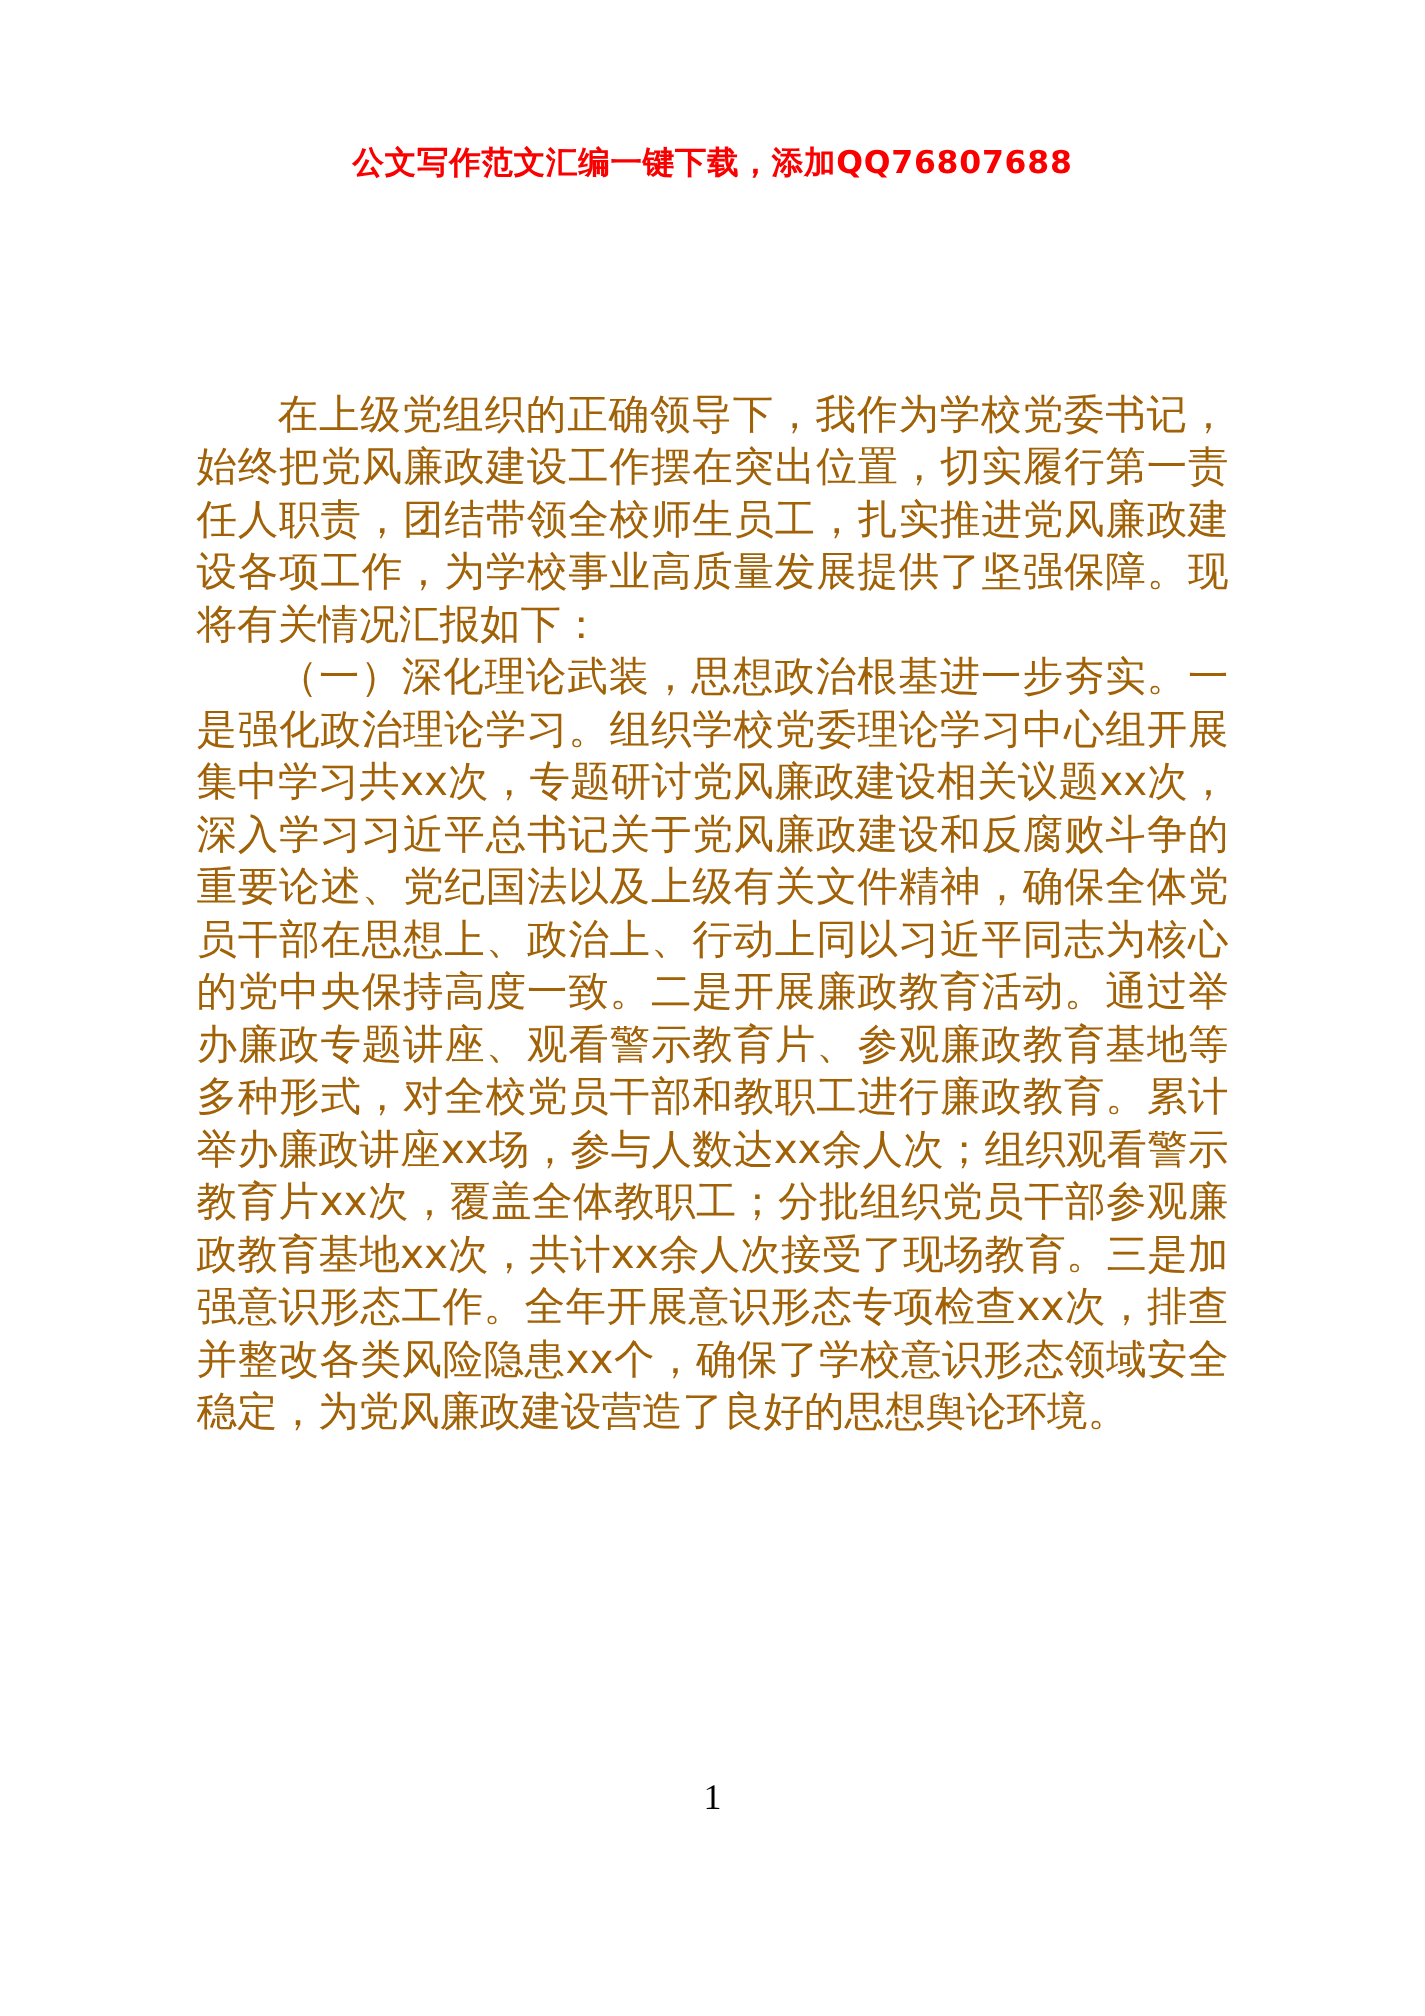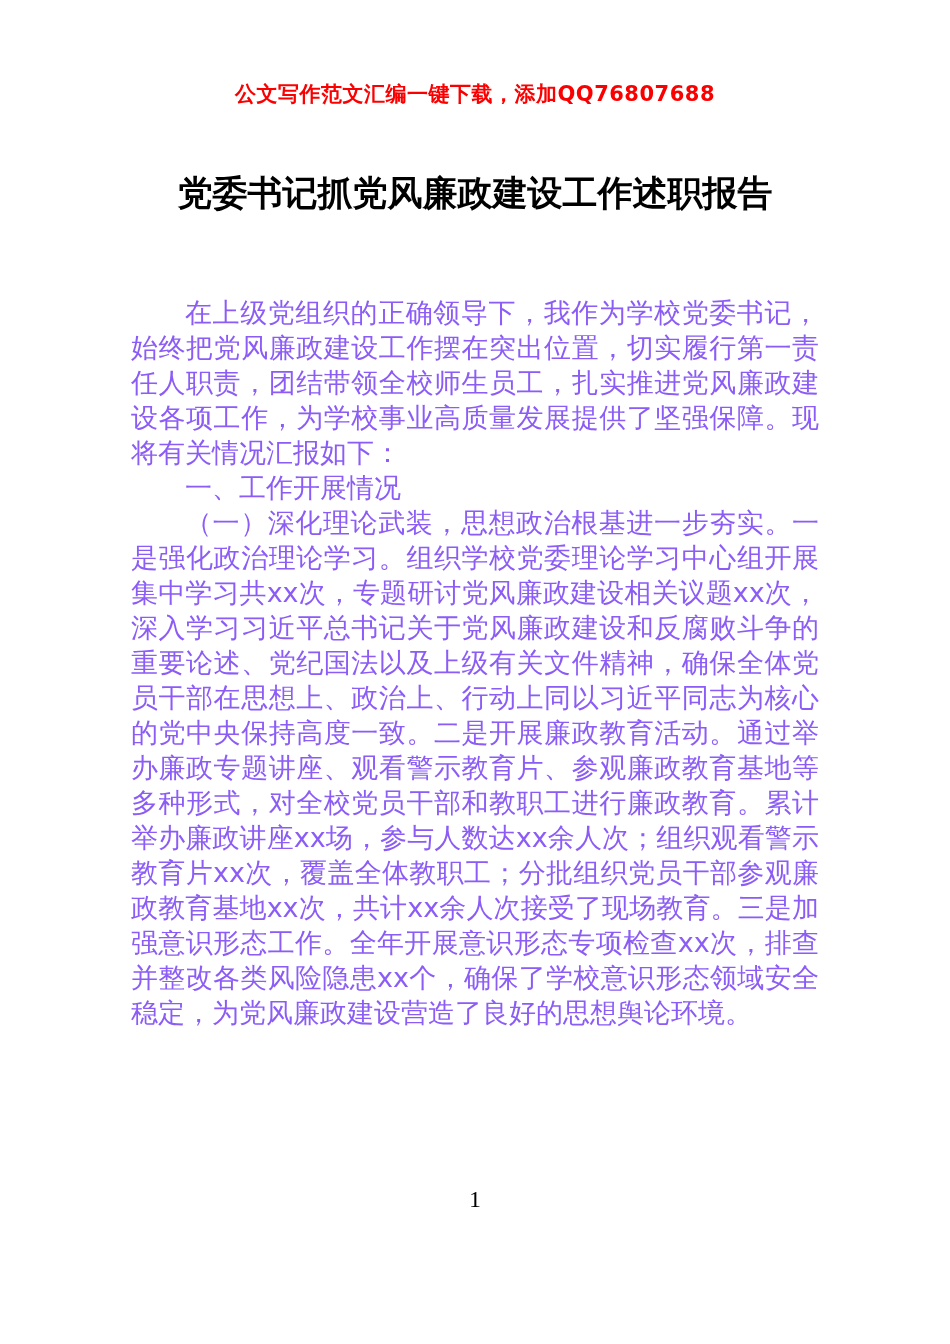--- a/index.html
+++ b/index.html
@@ -15,21 +15,21 @@
   }
   .page {
     position: relative;
     width: 950px;
     height: 1344px;
     background: #ffffff;
     overflow: hidden;
   }
   .banner {
     position: absolute;
-    top: 80px;
+    top: 94px;
     left: 0;
     width: 100%;
     text-align: center;
     font-size: 21px;
     font-weight: bold;
     letter-spacing: 0.5px;
     color: #fa0000;
   }
   .doc-title {
     position: absolute;
@@ -44,22 +44,21 @@
     letter-spacing: 0px;
   }
   .doc-body {
     position: absolute;
     top: 259px;
     left: 131px;
     width: 688px;
     font-size: 27px;
     line-height: 35px;
     text-align: justify;
-    color: #8b5cf6;
-    margin-top: 36px;
+    color: #a16207;
   }
   .para {
     margin: 0;
     padding: 0;
     text-indent: 2em;
   }
   .page-number {
     position: absolute;
     top: 1186px;
     left: 0;
@@ -70,23 +69,21 @@
     color: #000000;
   }
 </style>
 </head>
 <body>
 
 <div class="page">
 
   <div class="banner" style="color: rgb(250, 0, 0);">公文写作范文汇编一键下载，添加QQ76807688</div>
 
-  <h1 class="doc-title">党委书记抓党风廉政建设工作述职报告</h1>
 
   <div class="doc-body">
     <p class="para">在上级党组织的正确领导下，我作为学校党委书记，始终把党风廉政建设工作摆在突出位置，切实履行第一责任人职责，团结带领全校师生员工，扎实推进党风廉政建设各项工作，为学校事业高质量发展提供了坚强保障。现将有关情况汇报如下：</p>
-    <p class="para">一、工作开展情况</p>
     <p class="para">（一）深化理论武装，思想政治根基进一步夯实。一是强化政治理论学习。组织学校党委理论学习中心组开展集中学习共xx次，专题研讨党风廉政建设相关议题xx次，深入学习习近平总书记关于党风廉政建设和反腐败斗争的重要论述、党纪国法以及上级有关文件精神，确保全体党员干部在思想上、政治上、行动上同以习近平同志为核心的党中央保持高度一致。二是开展廉政教育活动。通过举办廉政专题讲座、观看警示教育片、参观廉政教育基地等多种形式，对全校党员干部和教职工进行廉政教育。累计举办廉政讲座xx场，参与人数达xx余人次；组织观看警示教育片xx次，覆盖全体教职工；分批组织党员干部参观廉政教育基地xx次，共计xx余人次接受了现场教育。三是加强意识形态工作。全年开展意识形态专项检查xx次，排查并整改各类风险隐患xx个，确保了学校意识形态领域安全稳定，为党风廉政建设营造了良好的思想舆论环境。</p>
   </div>
 
   <div class="page-number">1</div>
 
 </div>
 
 </body></html>

